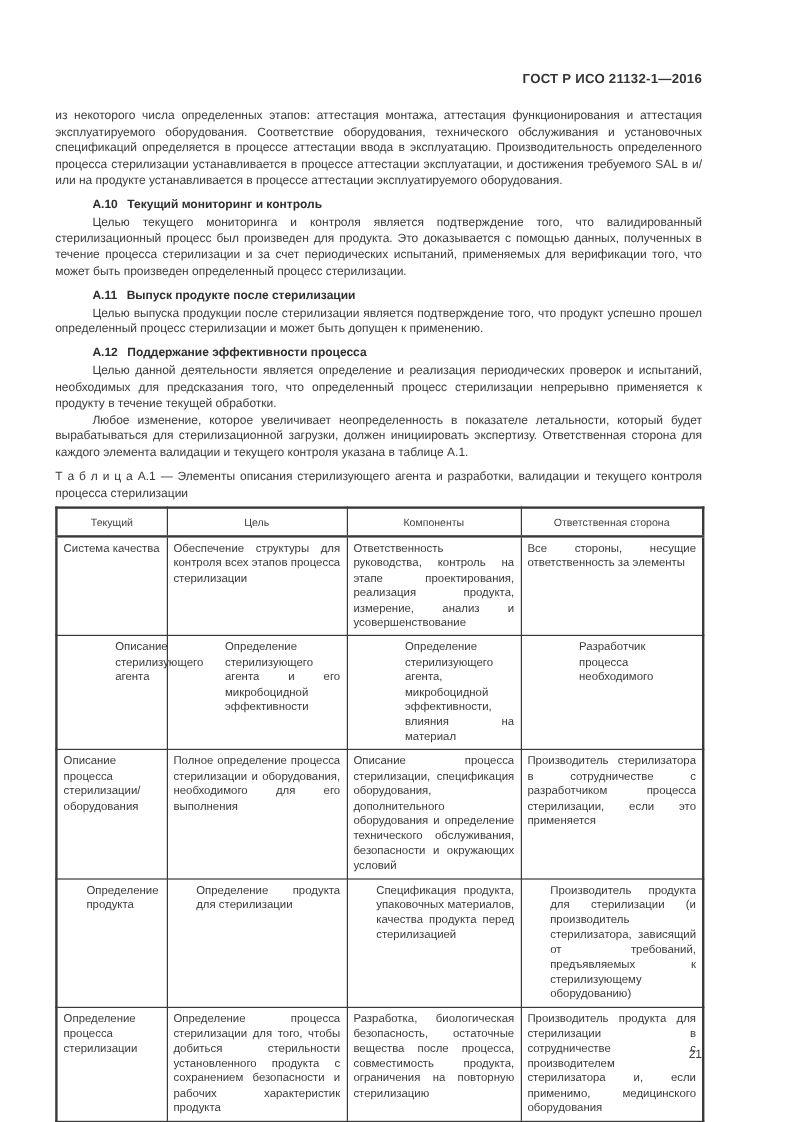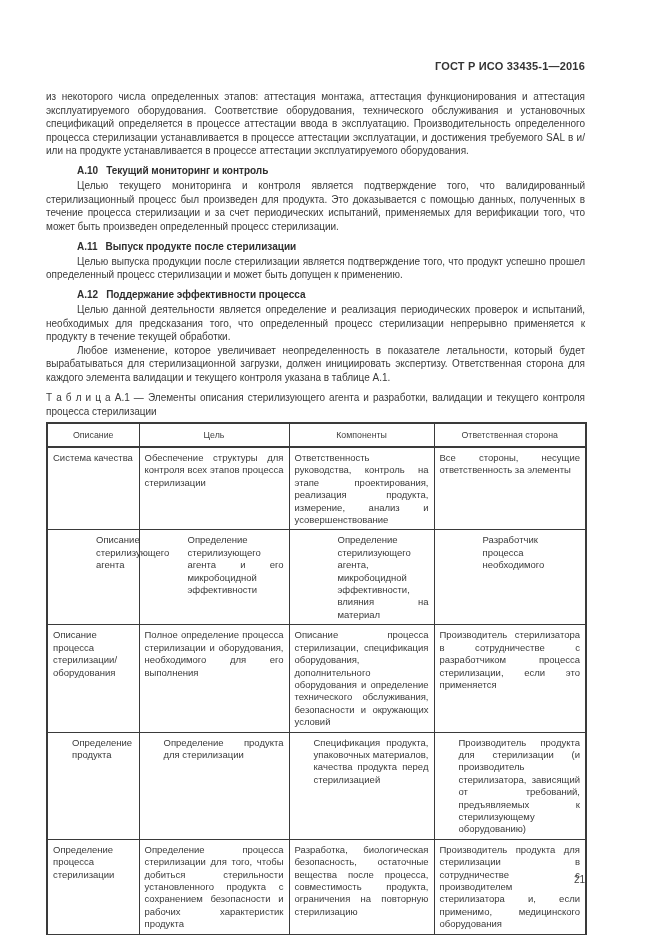--- a/index.html
+++ b/index.html
@@ -52,21 +52,21 @@
   .page-number {
     position:absolute; right:76px; top:874px; font-size:10px; color:#3e3e3e;
   }
 </style>
 </head>
 <body>
 
 <div class="page">
   <div class="content">
 
-    <div class="doc-header">ГОСТ Р ИСО 33435-1—2016</div>
+    <div class="doc-header">ГОСТ Р ИСО 21132-1—2016</div>
 
     <p class="body-p no-indent">из некоторого числа определенных этапов: аттестация монтажа, аттестация функционирования и аттестация эксплуатируемого оборудования. Соответствие оборудования, технического обслуживания и установочных спецификаций определяется в процессе аттестации ввода в эксплуатацию. Производительность определенного процесса стерилизации устанавливается в процессе аттестации эксплуатации, и достижения требуемого SAL в и/или на продукте устанавливается в процессе аттестации эксплуатируемого оборудования.</p>
 
     <div class="sec-heading">
       <span class="h-num">А.10</span><span>Текущий мониторинг и контроль</span>
     </div>
     <p class="body-p">Целью текущего мониторинга и контроля является подтверждение того, что валидированный стерилизационный процесс был произведен для продукта. Это доказывается с помощью данных, полученных в течение процесса стерилизации и за счет периодических испытаний, применяемых для верификации того, что может быть произведен определенный процесс стерилизации.</p>
 
     <div class="sec-heading">
       <span class="h-num">А.11</span><span>Выпуск продукте после стерилизации</span>
@@ -83,21 +83,21 @@
 
     <table class="gost">
       <colgroup>
         <col style="width:92px">
           <col style="width:150px">
           <col style="width:145px">
           <col style="width:152px">
       </colgroup>
       <thead>
         <tr>
-          <th>Описание</th>
+          <th>Текущий</th>
           <th>Цель</th>
           <th>Компоненты</th>
           <th>Ответственная сторона</th>
         </tr>
       </thead>
       <tbody>
         <tr class="r0">
           <td class="c-el">Система качества</td>
           <td>Обеспечение структуры для контроля всех этапов процесса стерилизации</td>
           <td>Ответственность руководства, контроль на этапе проектирования, реализация продукта, измерение, анализ и усовершенствование</td>

